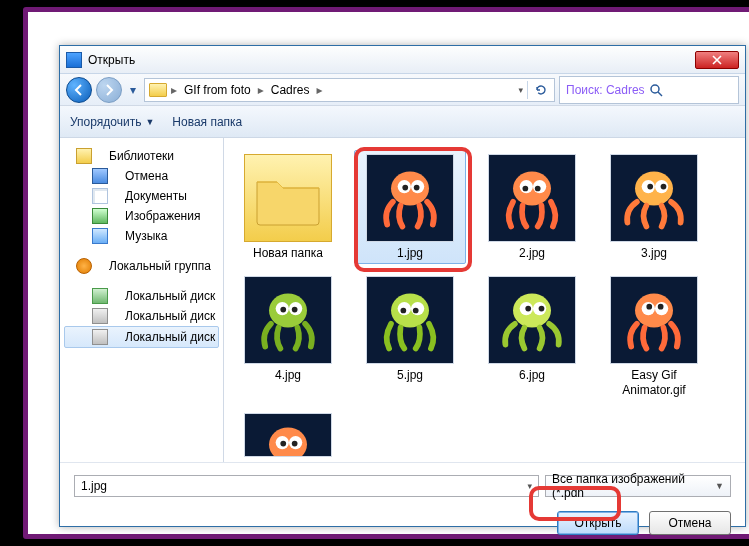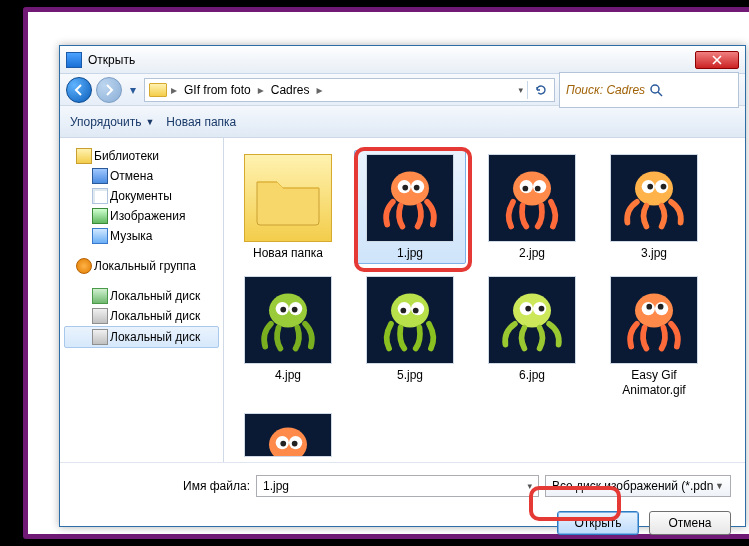--- a/index.html
+++ b/index.html
@@ -13,29 +13,29 @@
 .navbar { height: 32px; background: linear-gradient(#f7f9fc,#e6eef8); border-bottom: 1px solid #d0d9e6; display: flex; align-items: center; padding: 0 6px; gap: 4px; }
 .nav-btn { width: 26px; height: 26px; border-radius: 50%; background: radial-gradient(circle at 30% 30%, #5fb3ff, #0a5db9); border: 1px solid #0a4a90; display: flex; align-items: center; justify-content: center; color: #fff; cursor: default; }
 .nav-btn.fwd { background: radial-gradient(circle at 30% 30%, #bdd6f0, #8aaed6); border-color: #7a9dc4; }
 .nav-dd { width: 14px; height: 20px; display: flex; align-items: center; justify-content: center; color: #2a5a9a; cursor: default; }
 .addrbar { flex: 1; height: 24px; border: 1px solid #b4c4d8; background: #fff; display: flex; align-items: center; padding: 0 4px; gap: 4px; }
 .addr-folder-icon { width: 18px; height: 14px; background: linear-gradient(#fff2b0,#f3cd4b); border: 1px solid #d6a92f; border-radius: 1px; }
 .addr-sep { color: #666; }
 .addr-seg { padding: 2px 3px; }
 .addr-refresh { margin-left: auto; display: flex; align-items: center; gap: 4px; }
 .addr-refresh-btn { width: 18px; height: 18px; display: flex; align-items: center; justify-content: center; color: #2a5a9a; }
-.searchbar { width: 180px; height: 36px; border: 1px solid #b4c4d8; background: #fff; display: flex; align-items: center; padding: 0 6px; gap: 4px; color: #a16207; font-style: italic; }
+.searchbar { width: 180px; height: 28px; border: 1px solid #b4c4d8; background: #fff; display: flex; align-items: center; padding: 0 6px; gap: 4px; color: #8b5cf6; }
 .search-icon { width: 14px; height: 14px; color: #2a5a9a; }
-.toolbar { height: 32px; background: linear-gradient(#f4f8fd,#dfe9f5); border-bottom: 1px solid #cdd8e6; display: flex; align-items: center; padding: 0 10px; gap: 12px; }
+.toolbar { height: 32px; background: linear-gradient(#f4f8fd,#dfe9f5); border-bottom: 1px solid #cdd8e6; display: flex; align-items: center; padding: 0 10px; gap: 18px; }
 .tool-item { display: flex; align-items: center; gap: 4px; color: #1a3a6a; cursor: default; }
 .tool-dd { font-size: 9px; }
 .body-area { display: flex; height: 324px; }
 .sidebar { width: 164px; border-right: 1px solid #d0d9e6; padding: 8px 4px; overflow: hidden; background: #fff; }
 .tree-group { margin-bottom: 10px; }
-.tree-item { display: flex; align-items: center; gap: 2px; padding: 2px 4px 2px 12px; white-space: nowrap; overflow: hidden; cursor: default; }
+.tree-item { display: flex; align-items: center; gap: 17px; padding: 2px 4px 2px 12px; white-space: nowrap; overflow: hidden; cursor: default; }
 .tree-item.child { padding-left: 28px; }
 .tree-item.sel { background: linear-gradient(#eaf3fd,#d6e8fb); border: 1px solid #a9c9ec; border-radius: 2px; padding-left: 27px; }
 .t-icon { width: 16px; height: 16px; flex-shrink: 0; }
 .i-lib { background: linear-gradient(#fff2b0,#f3cd4b); border: 1px solid #c9a030; }
 .i-vid { background: linear-gradient(#a0c8ff,#4a8be0); border: 1px solid #2a5a9a; }
 .i-doc { background: #fff; border: 1px solid #b0c4de; box-shadow: inset 2px 2px 0 #e0e8f0; }
 .i-img { background: linear-gradient(#d0ffd0,#5fb85f); border: 1px solid #3a8a3a; }
 .i-mus { background: linear-gradient(#d0e8ff,#6aaef5); border: 1px solid #3a7acc; }
 .i-home { background: radial-gradient(circle,#ffb347,#e07b00); border: 1px solid #b86000; border-radius: 50%; }
 .i-comp { background: linear-gradient(#c0d8f0,#7aa8d8); border: 1px solid #4a78a8; }
@@ -295,27 +295,26 @@
                 </svg>
           </div>
         </div>
 
       </div>
     </div>
   </div>
 
   <div class="footer">
     <div class="fn-row">
-      <div class="fn-label">Имя файла:</div>
       <div class="fn-input">
         <span>1.jpg</span>
         <span class="dd-arrow">▾</span>
       </div>
       <div class="filter">
-        <span>Все диск изображений (*.pdn</span>
+        <span>Все папка изображений (*.pdn</span>
         <span class="dd-arrow">▼</span>
       </div>
     </div>
     <div class="btn-row">
       <div class="btn primary">
             <span>Открыть</span>
           </div>
       <div class="btn">
             <span>Отмена</span>
           </div>

